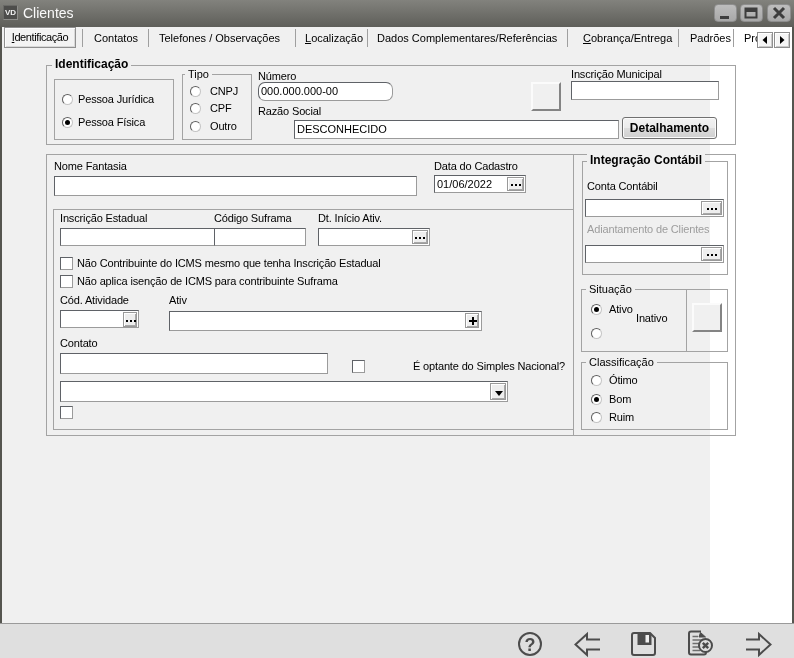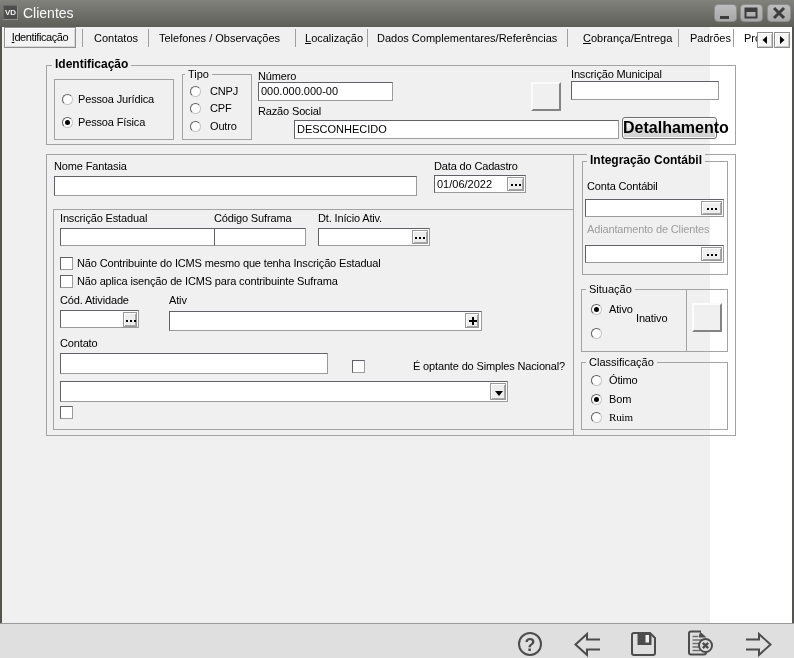--- a/index.html
+++ b/index.html
@@ -116,27 +116,27 @@
 <div class="gb" style="left:182px;top:74px;width:70px;height:66px;">
   <span style="left:2px;">Tipo</span>
 </div>
 <div class="rd" style="left:190px;top:86px;"></div>
 <div class="lbl" style="left:210px;top:85px;">CNPJ</div>
 <div class="rd" style="left:190px;top:103px;"></div>
 <div class="lbl" style="left:210px;top:102px;">CPF</div>
 <div class="rd" style="left:190px;top:121px;"></div>
 <div class="lbl" style="left:210px;top:120px;">Outro</div>
 <div class="lbl" style="left:258px;top:70px;text-align:right;">Número</div>
-<div class="in" style="left:258px;top:82px;width:135px;height:19px;">000.000.000-00</div>
+<div class="in" style="left:258px;top:82px;width:135px;height:19px;border-radius:7px;">000.000.000-00</div>
 <div class="lbl" style="left:258px;top:105px;">Razão Social</div>
 <div class="in" style="left:258px;top:120px;width:325px;height:19px;margin-left:36px;">DESCONHECIDO</div>
 <div class="rb2" style="left:531px;top:82px;width:30px;height:29px;"></div>
 <div class="lbl" style="left:571px;top:68px;">Inscrição Municipal</div>
 <div class="in" style="left:571px;top:81px;width:148px;height:19px;"></div>
-<div class="abs" style="left:622px;top:117px;width:95px;height:22px;border:1px solid #707070;border-radius:3px;background:linear-gradient(180deg,#f2f2f2,#ebebeb 50%,#dddddd 50%,#cfcfcf);box-shadow:inset 0 0 0 1px #fbfbfb;text-align:center;font-weight:bold;font-size:16px;line-height:20px;">Detalhamento</div>
+<div class="abs" style="left:622px;top:117px;width:95px;height:22px;border:1px solid #707070;border-radius:3px;background:linear-gradient(180deg,#f2f2f2,#ebebeb 50%,#dddddd 50%,#cfcfcf);box-shadow:inset 0 0 0 1px #fbfbfb;text-align:center;font-weight:bold;font-size:12px;line-height:20px;">Detalhamento</div>
 <div class="pn" style="left:46px;top:154px;width:690px;height:282px;"></div>
 <div class="abs" style="left:573px;top:154px;width:1px;height:282px;background:#a3a3a3;"></div>
 <div class="lbl" style="left:54px;top:160px;">Nome Fantasia</div>
 <div class="in" style="left:54px;top:176px;width:363px;height:20px;"></div>
 <div class="lbl" style="left:434px;top:160px;">Data do Cadastro</div>
 <div class="in" style="left:434px;top:175px;width:92px;height:18px;">01/06/2022</div>
 <div class="rb" style="left:507px;top:177px;width:17px;height:14px;">
   <svg class="dots" style="left:2px;top:5px;" width="12" height="4" viewBox="0 0 12 4">
         <rect x="1" y="1" width="2" height="2" fill="#000"></rect>
         <rect x="5" y="1" width="2" height="2" fill="#000"></rect>
@@ -219,21 +219,21 @@
 <div class="lbl" style="left:609px;top:312px;margin-left:27px;">Inativo</div>
 <div class="rb2" style="left:692px;top:303px;width:30px;height:29px;"></div>
 <div class="gb" style="left:581px;top:362px;width:147px;height:68px;">
   <span style="left:4px;">Classificação</span>
 </div>
 <div class="rd" style="left:591px;top:375px;"></div>
 <div class="lbl" style="left:609px;top:374px;">Ótimo</div>
 <div class="rd sel" style="left:591px;top:394px;"></div>
 <div class="lbl" style="left:609px;top:393px;">Bom</div>
 <div class="rd" style="left:591px;top:412px;"></div>
-<div class="lbl" style="left:609px;top:411px;font-family:Liberation Serif, serif;">Ruim</div>
+<div class="lbl" style="left:609px;top:411px;">Ruim</div>
 <div id="toolbar">
 <svg class="abs" style="left:0;top:0;" width="794" height="35" viewBox="0 0 794 35">
   <g stroke="#4c4c4c" fill="none" stroke-width="2">
     <circle cx="530" cy="20" r="11"></circle>
     <path d="M600,15.5 L587,15.5 L587,10 L575.5,20.5 L587,31 L587,25.5 L600,25.5"></path>
     <path d="M634,9 H650 L655,14 V29 Q655,31 653,31 H634 Q632,31 632,29 V11 Q632,9 634,9 Z"></path>
     <path d="M746,15.5 L759,15.5 L759,10 L770.5,20.5 L759,31 L759,25.5 L746,25.5"></path>
   </g>
   <text x="530" y="26.5" text-anchor="middle" font-family="Liberation Sans" font-size="18" font-weight="bold" fill="#4c4c4c">?</text>
   <path d="M637.5,9.5 H651.5 V21 H637.5 Z" fill="#4c4c4c"></path>

